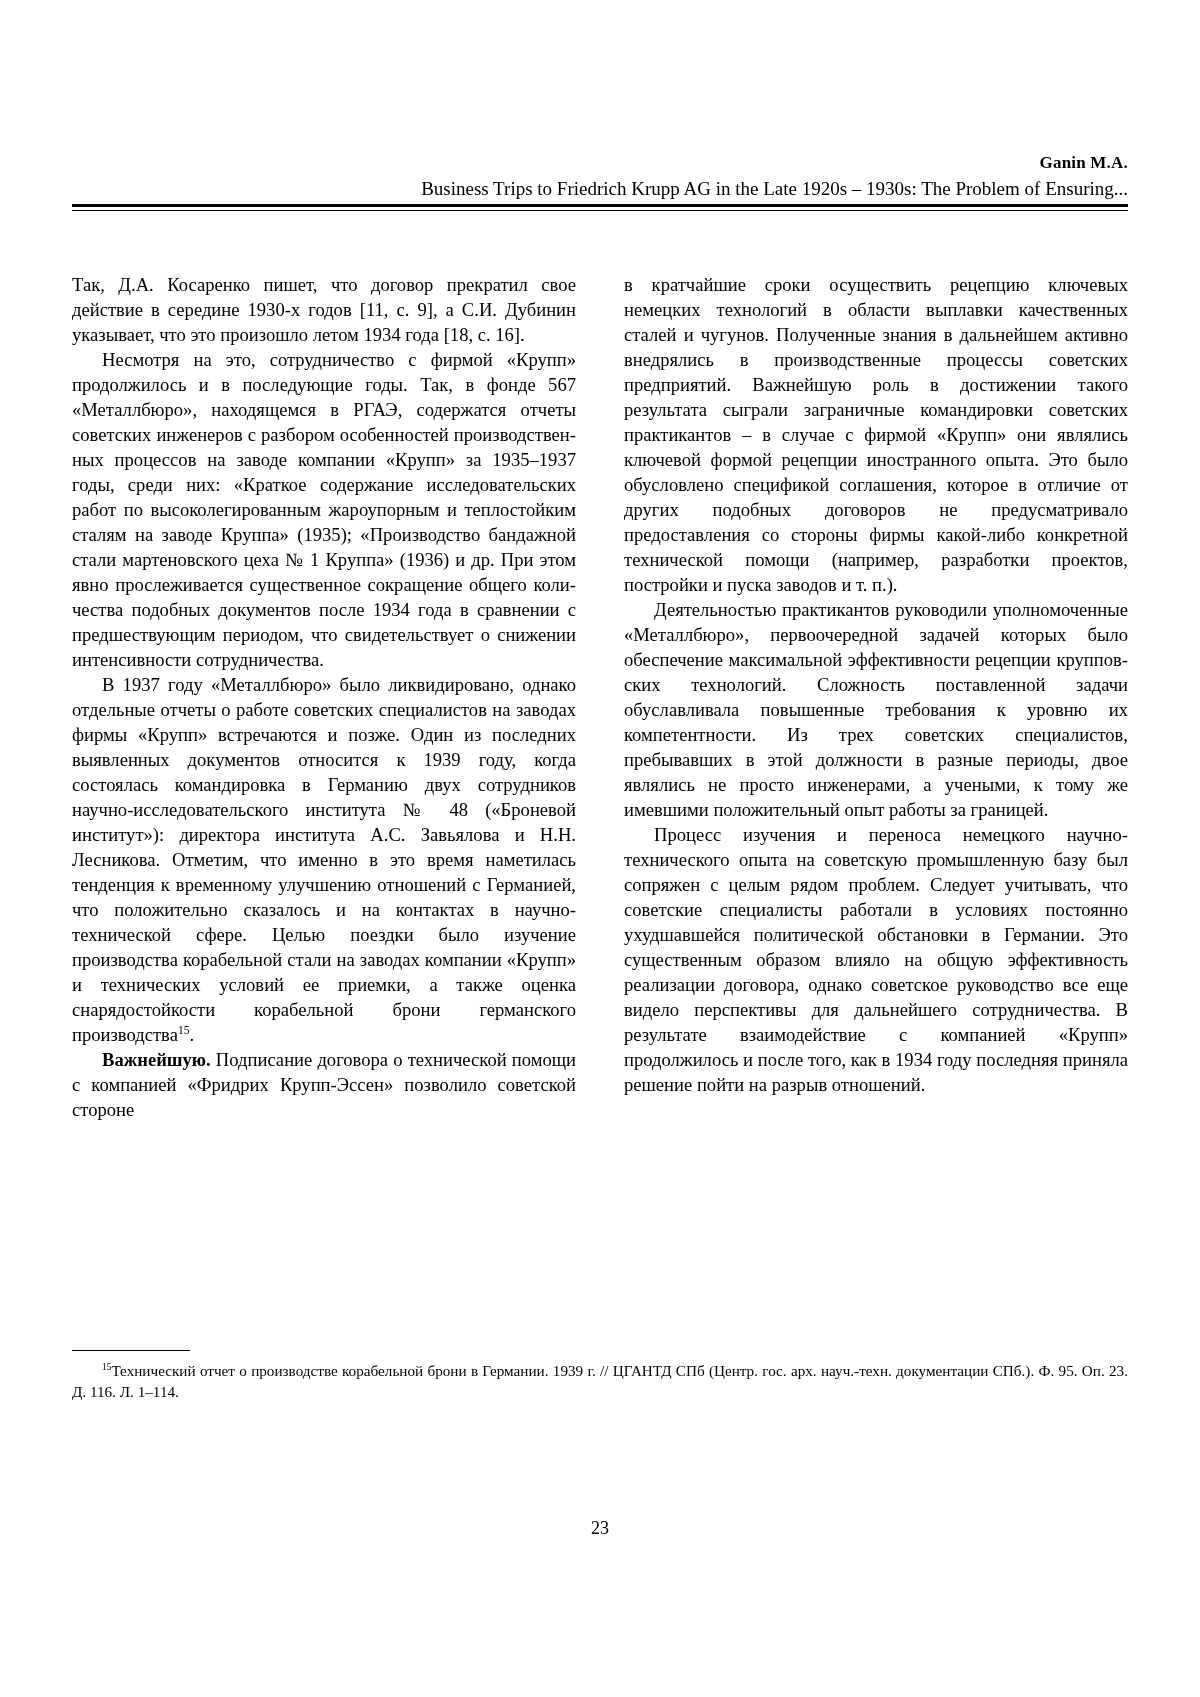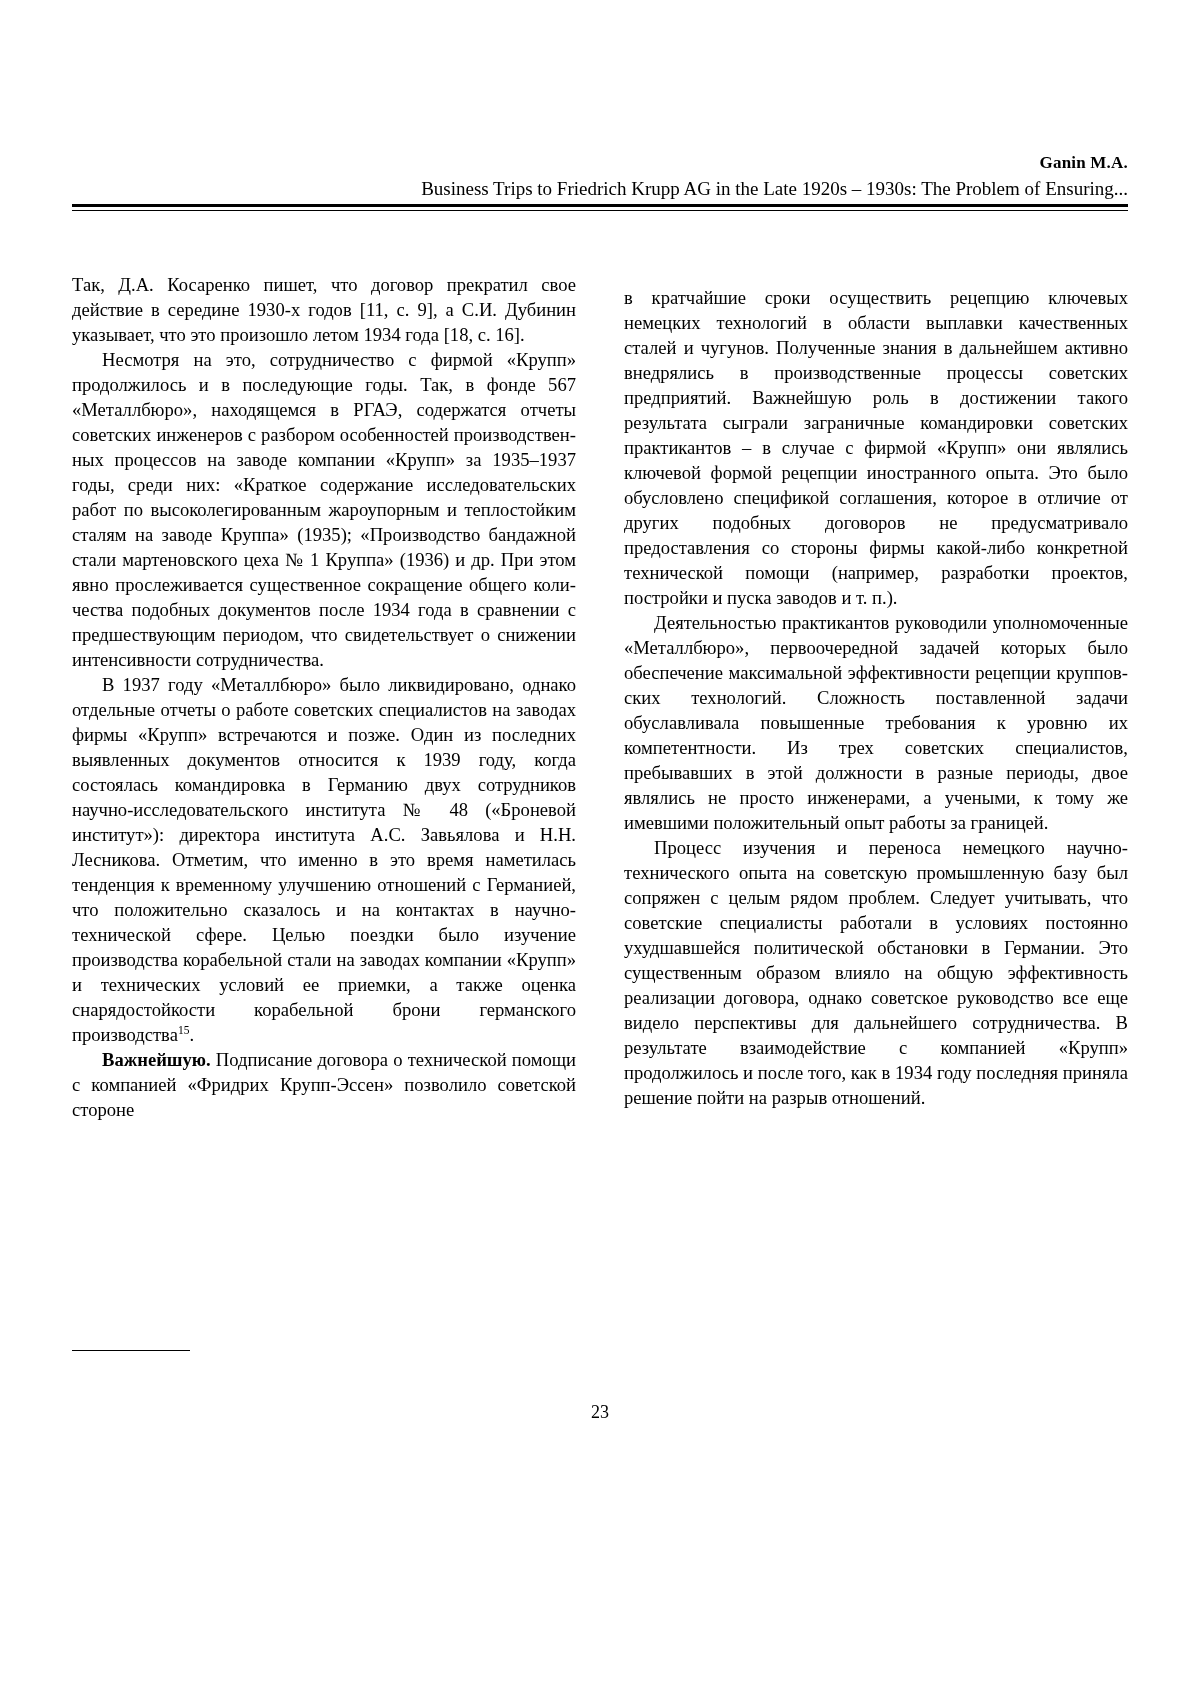--- a/index.html
+++ b/index.html
@@ -59,21 +59,20 @@
     width: 100%;
     margin-top: 2.5px;
   }
   .columns {
     position: absolute;
     left: 72px;
     top: 272px;
     width: 1056px;
     display: flex;
     gap: 48px;
-    align-items: center;
   }
   .col {
     width: 504px;
   }
   p.body-par {
     margin: 0;
     font-size: 18.6px;
     line-height: 1.345;
     text-align: justify;
     text-indent: 30px;
@@ -103,21 +102,21 @@
     font-family: "Liberation Serif", serif;
   }
   sup {
     font-size: 0.62em;
     vertical-align: super;
     line-height: 0;
   }
   .page-number {
     position: absolute;
     left: 0;
-    top: 1402px;
+    top: 1518px;
     width: 1200px;
     text-align: center;
     font-size: 18px;
     font-family: "Liberation Serif", serif;
   }
   b.run-in {
     font-weight: bold;
   }
 </style>
 </head>
@@ -147,17 +146,18 @@
     <div class="col">
       <p class="body-par no-indent">в кратчайшие сроки осуществить рецепцию ключевых немецких технологий в области выплавки качественных сталей и чугунов. Полученные знания в дальнейшем активно внедрялись в производственные процессы советских предприятий. Важнейшую роль в достижении такого результата сыграли за­граничные командировки советских прак­тикантов – в случае с фирмой «Крупп» они являлись ключевой формой рецепции ино­странного опыта. Это было обусловлено спецификой соглашения, которое в отличие от других подобных договоров не предусма­тривало предоставления со стороны фирмы какой-либо конкретной технической помощи (например, разработки проектов, постройки и пуска заводов и т. п.).</p>
       <p class="body-par">Деятельностью практикантов руководили уполномоченные «Металлбюро», первоочеред­ной задачей которых было обеспечение мак­симальной эффективности рецепции круппов­ских технологий. Сложность поставленной задачи обуславливала повышенные требо­вания к уровню их компетентности. Из трех советских специалистов, пребывавших в этой должности в разные периоды, двое являлись не просто инженерами, а учеными, к тому же имевшими положительный опыт работы за границей.</p>
       <p class="body-par">Процесс изучения и переноса немецкого научно-технического опыта на советскую про­мышленную базу был сопряжен с целым рядом проблем. Следует учитывать, что советские специалисты работали в условиях постоянно ухудшавшейся политической обстановки в Гер­мании. Это существенным образом влияло на общую эффективность реализации договора, однако советское руководство все еще видело перспективы для дальнейшего сотрудниче­ства. В результате взаимодействие с компани­ей «Крупп» продолжилось и после того, как в 1934 году последняя приняла решение пойти на разрыв отношений.</p>
     </div>
 
   </div>
 
   <div class="footnote-wrap">
     <div class="footnote-rule"></div>
+    <div class="footnote"><sup>15</sup><span>Технический отчет о производстве корабельной брони в Германии. 1939 г. // ЦГАНТД СПб (Центр. гос. арх. науч.-техн. документации СПб.). Ф. 95. Оп. 23. Д. 116.  Л. 1–114.</span></div>
   </div>
 
   <div class="page-number">23</div>
 
 </div>
 
 </body></html>

